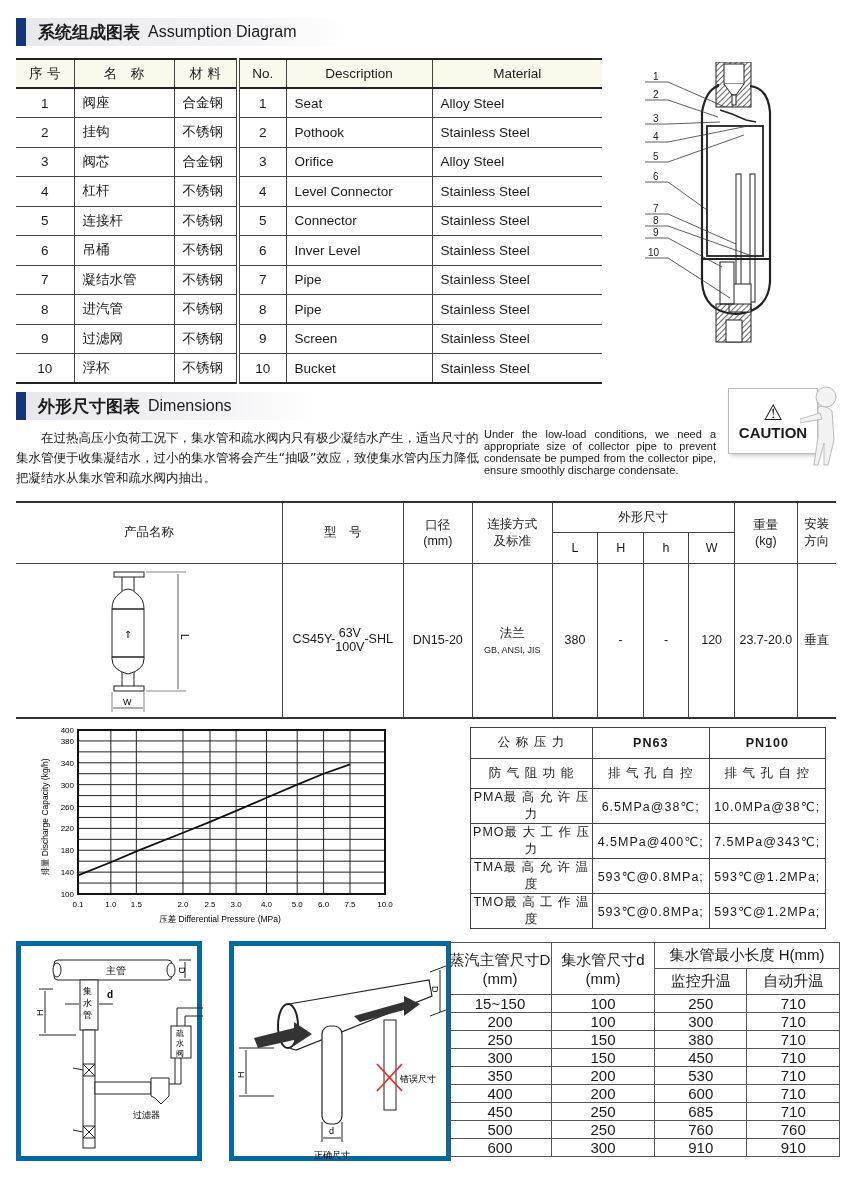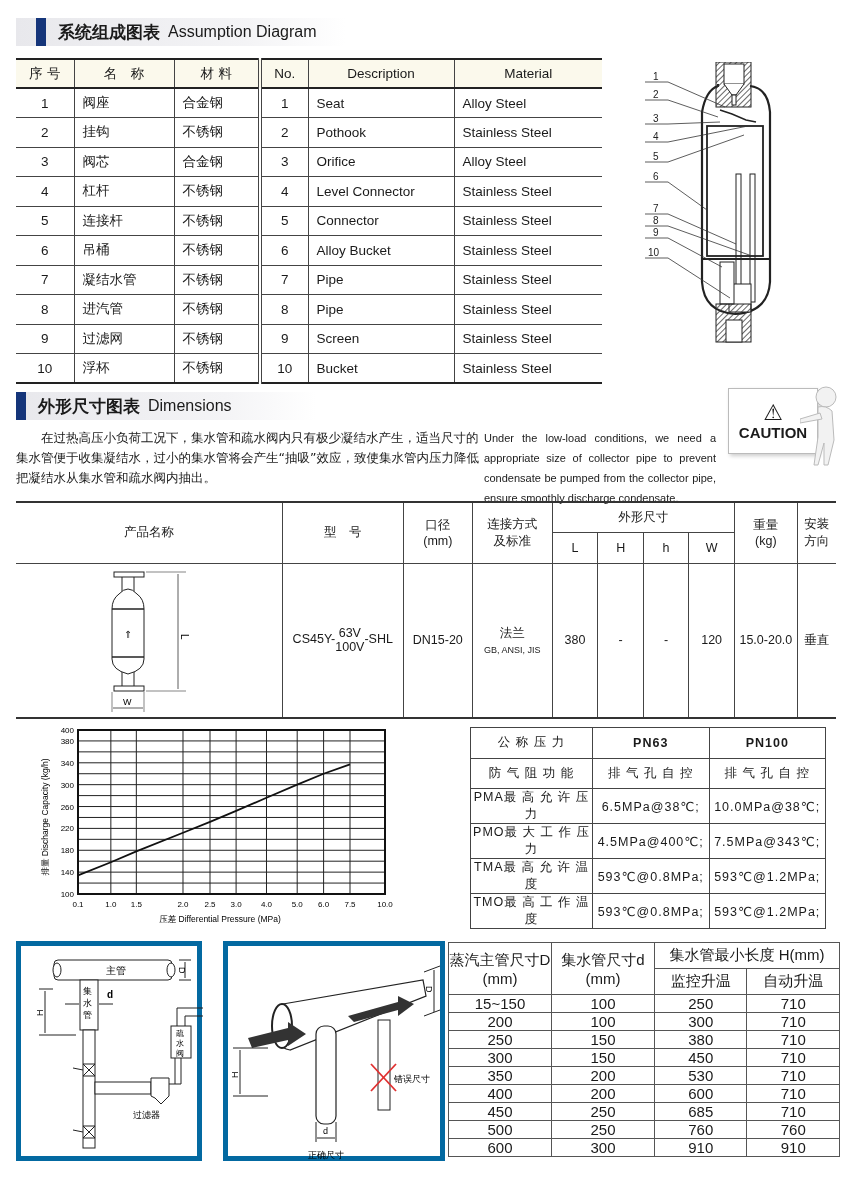--- a/index.html
+++ b/index.html
@@ -15,21 +15,21 @@
   .parts td { height: 29.5px; border-bottom: 1px solid #444; }
   .parts td, .parts th { border-left: 1px solid #444; padding: 0 8px; }
   .parts tr td:first-child, .parts tr th:first-child { border-left: none; }
   .parts tr:last-child td { border-bottom: 2px solid #222; }
   .parts .c { text-align: center; }
   .parts .dbl { border-left: 4px double #444 !important; }
 
   .diagram { position: absolute; left: 640px; top: 62px; width: 180px; height: 300px; }
 
   .intro-zh { position: absolute; left: 16px; top: 428px; width: 470px; font-size: 12.5px; line-height: 20px; text-indent: 2em; font-family: "DejaVu Sans", sans-serif; }
-  .intro-en { position: absolute; left: 484px; top: 428px; width: 232px; font-size: 11px; line-height: 20px; text-align: justify; }
+  .intro-en { position: absolute; left: 484px; top: 428px; width: 232px; font-size: 11px; line-height: 12px; text-align: justify; }
   .caution { position: absolute; left: 728px; top: 388px; width: 90px; height: 66px; border: 1px solid #bbb; background: #fff; box-shadow: 2px 2px 4px #ccc; display: flex; flex-direction: column; align-items: center; justify-content: center; }
   .caution .tri { font-size: 22px; line-height: 22px; }
   .caution .lbl { font-weight: bold; font-size: 15px; }
   .figure-man { position: absolute; left: 800px; top: 385px; width: 44px; height: 82px; }
 
   .dims { position: absolute; left: 16px; top: 501px; width: 820px; font-size: 12.5px; border-top: 2px solid #333; border-bottom: 2px solid #333; }
   .dims td, .dims th { border: 1px solid #444; text-align: center; font-weight: normal; }
   .dims tr td:first-child, .dims tr th:first-child { border-left: none; }
   .dims tr td:last-child, .dims tr th:last-child { border-right: none; }
   .zhf { font-family: "DejaVu Sans", sans-serif; }
@@ -39,32 +39,32 @@
   .props { position: absolute; left: 470px; top: 727px; width: 356px; font-size: 12.5px; border: 1.5px solid #333; }
   .props td { border: 1px solid #444; height: 30.5px; text-align: center; letter-spacing: 1px; }
 
   .box { position: absolute; border: 5px solid #0369a1; }
   .pipe-table { position: absolute; left: 448px; top: 942px; width: 392px; font-size: 15px; border: 1.5px solid #444; }
   .pipe-table td, .pipe-table th { border: 1px solid #555; text-align: center; font-weight: normal; height: 17.3px; }
 </style>
 </head>
 <body>
 
-<div class="section-title" style="left:16px; top:18px; width:330px;padding-left:20px;">
+<div class="section-title" style="left:16px; top:18px; width:330px;">
   <div class="bar"></div>
   <span class="zh">系统组成图表</span>
   <span class="en">Assumption Diagram</span>
 </div>
 
 <table class="parts">
   <thead>
     <tr>
       <th class="c zhf" style="width:58px">序 号</th>
       <th class="c zhf" style="width:100px">名　称</th>
-      <th class="c zhf" style="width:86px">材 料</th>
+      <th class="c zhf" style="width:64px">材 料</th>
       <th class="c dbl" style="width:48px">No.</th>
       <th class="c" style="width:146px">Description</th>
       <th class="c">Material</th>
     </tr>
   </thead>
   <tbody id="parts-body">
       <tr>
         <td class="c">1</td>
         <td class="zhf">阀座</td>
         <td class="zhf">合金钢</td>
@@ -102,21 +102,21 @@
         <td class="zhf">不锈钢</td>
         <td class="c dbl">5</td>
         <td>Connector</td>
         <td>Stainless Steel</td>
       </tr>
       <tr>
         <td class="c">6</td>
         <td class="zhf">吊桶</td>
         <td class="zhf">不锈钢</td>
         <td class="c dbl">6</td>
-        <td>Alloy Bucket</td>
+        <td>Inver Level</td>
         <td>Stainless Steel</td>
       </tr>
       <tr>
         <td class="c">7</td>
         <td class="zhf">凝结水管</td>
         <td class="zhf">不锈钢</td>
         <td class="c dbl">7</td>
         <td>Pipe</td>
         <td>Stainless Steel</td>
       </tr>
@@ -275,21 +275,21 @@
             <span>63V</span>
             <span>100V</span>
           </span><span>-SHL</span>
     </td>
     <td>DN15-20</td>
     <td><span class="zhf">法兰</span><br><span style="font-size:9px">GB, ANSI, JIS</span></td>
     <td>380</td>
     <td>-</td>
     <td>-</td>
     <td>120</td>
-    <td>15.0-20.0</td>
+    <td>23.7-20.0</td>
     <td class="zhf">垂直</td>
   </tr>
 </tbody>
   </table>
 
 <svg class="chart" id="chart" viewBox="0 0 380 210">
   <text id="ylabel" x="18" y="95" font-size="8.5" text-anchor="middle" transform="rotate(-90 18 95)">排量 Discharge Capacity  (kg/h)</text>
   <text id="xlabel" x="190" y="200" font-size="8.5" text-anchor="middle">压差 Differential Pressure  (MPa)</text>
 <line x1="48" x2="355" y1="172" y2="172" stroke="#222" stroke-width="1"></line>
     <line x1="48" x2="355" y1="161.06666666666666" y2="161.06666666666666" stroke="#222" stroke-width="1"></line>
@@ -417,21 +417,21 @@
     <text x="112" y="172" font-size="9">过滤器</text>
     <path d="M148,138 L160,138 L160,112 M154,138 L154,112" fill="none" stroke="#222"></path>
     <rect x="150" y="80" width="20" height="32" fill="#fff" stroke="#222"></rect>
     <text x="155" y="90" font-size="8">疏</text>
     <text x="155" y="100" font-size="8">水</text>
     <text x="155" y="110" font-size="8">阀</text>
     <path d="M156,80 L156,62 L182,62 M164,80 L164,70 L182,70" fill="none" stroke="#222"></path>
   </svg>
 </div>
 
-<div class="box" style="left:223px; top:941px; width:222px; height:220px;">
+<div class="box" style="left:229px; top:941px; width:222px; height:220px;">
   <svg width="222" height="220" viewBox="0 0 222 220">
     <path d="M55,58 L195,34 L198,50 L62,104 Q44,100 46,78 Q48,62 55,58 Z" fill="#fff" stroke="#222" stroke-width="1.2"></path>
     <ellipse cx="54" cy="80" rx="10" ry="22" fill="#fff" stroke="#222" stroke-width="2"></ellipse>
     <path d="M20,92 L60,82 L60,76 L78,88 L60,100 L60,94 L24,102 Z" fill="#333"></path>
     <path d="M120,70 L170,56 L170,50 L186,58 L170,70 L170,64 L126,76 Z" fill="#333"></path>
     <rect x="88" y="80" width="20" height="98" rx="8" fill="#fff" stroke="#222" stroke-width="1.2"></rect>
     <rect x="150" y="74" width="12" height="90" fill="#fff" stroke="#222"></rect>
     <line x1="143" y1="118" x2="168" y2="145" stroke="#e03030" stroke-width="1.8"></line>
     <line x1="168" y1="118" x2="143" y2="145" stroke="#e03030" stroke-width="1.8"></line>
     <text x="166" y="136" font-size="9">错误尺寸</text>

